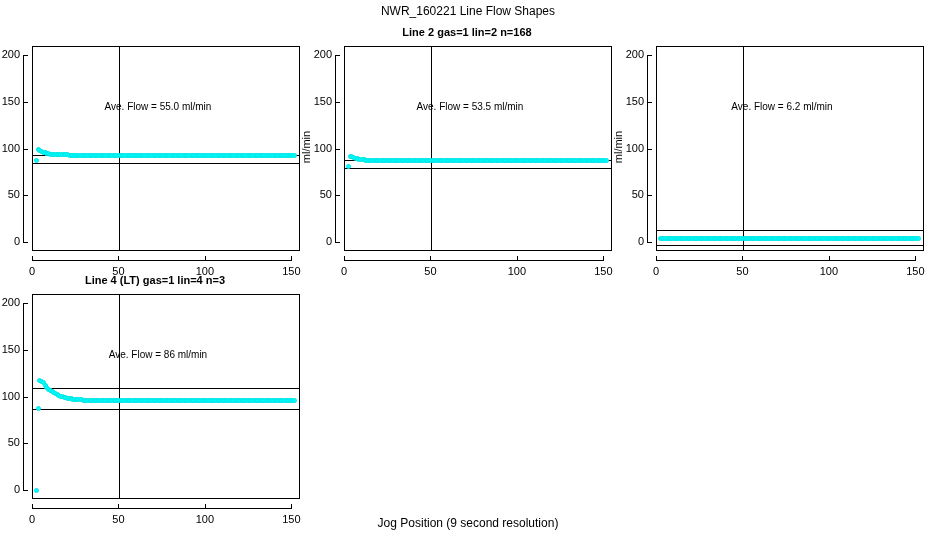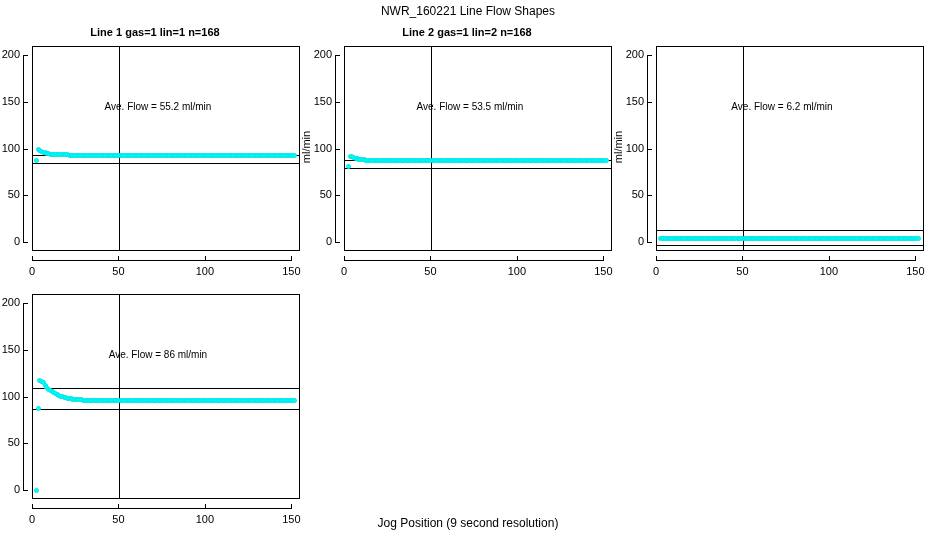--- a/index.html
+++ b/index.html
@@ -129,21 +129,20 @@
     background: #00ffff;
     box-sizing: border-box;
   }
 </style>
 </head>
 <body>
 
 <div id="figure-title">NWR_160221  Line Flow Shapes</div>
 
 <div class="panel" id="panel-0" style="left:0px; top:26px; width:310px; height:250px;">
-  <div class="panel-title" style="top:0px;">Line 1 gas=1 lin=1 n=168</div>
 <div class="plot-area" style="left: 32px; top: 20px; width: 268px; height: 205px;">
       <div class="hline" style="top: 107.718px;"></div>
       <div class="hline" style="top: 116.477px;"></div>
       <div class="vline" style="left: 86.4516px;"></div>
       <div class="pt" style="left: 3.45806px; top: 113.682px; background: rgb(0, 255, 255);"></div>
       <div class="pt" style="left: 5.1871px; top: 102.5px; background: rgb(0, 255, 255);"></div>
       <div class="pt" style="left: 6.91613px; top: 103.432px; background: rgb(0, 255, 255);"></div>
       <div class="pt" style="left: 8.64516px; top: 104.364px; background: rgb(0, 255, 255);"></div>
       <div class="pt" style="left: 10.3742px; top: 105.295px; background: rgb(0, 255, 255);"></div>
       <div class="pt" style="left: 12.1032px; top: 105.295px; background: rgb(0, 255, 255);"></div>
@@ -285,21 +284,21 @@
       <div class="pt" style="left: 247.252px; top: 108.091px; background: rgb(0, 255, 255);"></div>
       <div class="pt" style="left: 248.981px; top: 108.091px; background: rgb(0, 255, 255);"></div>
       <div class="pt" style="left: 250.71px; top: 108.091px; background: rgb(0, 255, 255);"></div>
       <div class="pt" style="left: 252.439px; top: 108.091px; background: rgb(0, 255, 255);"></div>
       <div class="pt" style="left: 254.168px; top: 108.091px; background: rgb(0, 255, 255);"></div>
       <div class="pt" style="left: 255.897px; top: 108.091px; background: rgb(0, 255, 255);"></div>
       <div class="pt" style="left: 257.626px; top: 108.091px; background: rgb(0, 255, 255);"></div>
       <div class="pt" style="left: 259.355px; top: 108.091px; background: rgb(0, 255, 255);"></div>
       <div class="pt" style="left: 261.084px; top: 108.091px; background: rgb(0, 255, 255);"></div>
     </div>
-    <div class="annot" style="left: 157.96px; top: 75.35px; transform: translateX(-50%);">Ave. Flow =  55.2  ml/min</div>
+    <div class="annot" style="left: 157.96px; top: 75.35px; transform: translateX(-50%);">Ave. Flow =  55.0  ml/min</div>
     <div class="axis-line-y" style="left: 23px; top: 29.3182px; height: 186.364px;"></div>
     <div class="tick-mark-y" style="left: 23px; top: 215.682px;"></div>
     <div class="ytick-label" style="left: -8px; width: 28px; top: 208.682px;">0</div>
     <div class="tick-mark-y" style="left: 23px; top: 169.091px;"></div>
     <div class="ytick-label" style="left: -8px; width: 28px; top: 162.091px;">50</div>
     <div class="tick-mark-y" style="left: 23px; top: 122.5px;"></div>
     <div class="ytick-label" style="left: -8px; width: 28px; top: 115.5px;">100</div>
     <div class="tick-mark-y" style="left: 23px; top: 75.9091px;"></div>
     <div class="ytick-label" style="left: -8px; width: 28px; top: 68.9091px;">150</div>
     <div class="tick-mark-y" style="left: 23px; top: 29.3182px;"></div>
@@ -667,20 +666,21 @@
     <div class="xtick-label" style="left: 12px; width: 40px; top: 239px;">0</div>
     <div class="tick-mark-x" style="left: 118.452px; top: 230px;"></div>
     <div class="xtick-label" style="left: 98.4516px; width: 40px; top: 239px;">50</div>
     <div class="tick-mark-x" style="left: 204.903px; top: 230px;"></div>
     <div class="xtick-label" style="left: 184.903px; width: 40px; top: 239px;">100</div>
     <div class="tick-mark-x" style="left: 291.355px; top: 230px;"></div>
     <div class="xtick-label" style="left: 271.355px; width: 40px; top: 239px;">150</div>
     <div class="ylabel" style="left: -36px; top: 114.5px; width: 60px; text-align: center;">ml/min</div>
   </div>
 <div class="panel" id="panel-3" style="left:0px; top:274px; width:310px; height:250px;">
+  <div class="panel-title" style="top:0px;">Line 4 (LT) gas=1 lin=4 n=3</div>
 <div class="plot-area" style="left: 32px; top: 20px; width: 268px; height: 205px;">
       <div class="hline" style="top: 93.1818px;"></div>
       <div class="hline" style="top: 113.682px;"></div>
       <div class="vline" style="left: 86.4516px;"></div>
       <div class="pt" style="left: 3.45806px; top: 195.682px; background: rgb(0, 255, 255);"></div>
       <div class="pt" style="left: 5.1871px; top: 113.682px; background: rgb(0, 255, 255);"></div>
       <div class="pt" style="left: 6.91613px; top: 85.7273px; background: rgb(0, 255, 255);"></div>
       <div class="pt" style="left: 8.64516px; top: 86.6591px; background: rgb(0, 255, 255);"></div>
       <div class="pt" style="left: 10.3742px; top: 87.5909px; background: rgb(0, 255, 255);"></div>
       <div class="pt" style="left: 12.1032px; top: 90.3864px; background: rgb(0, 255, 255);"></div>

